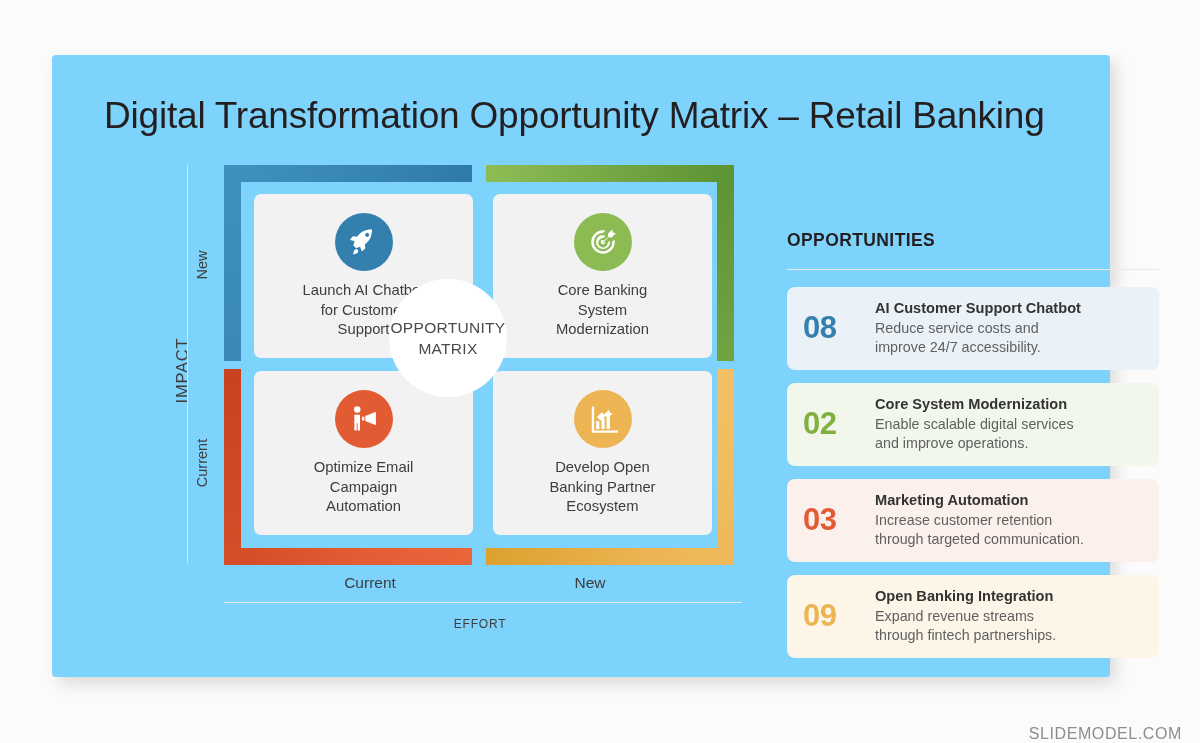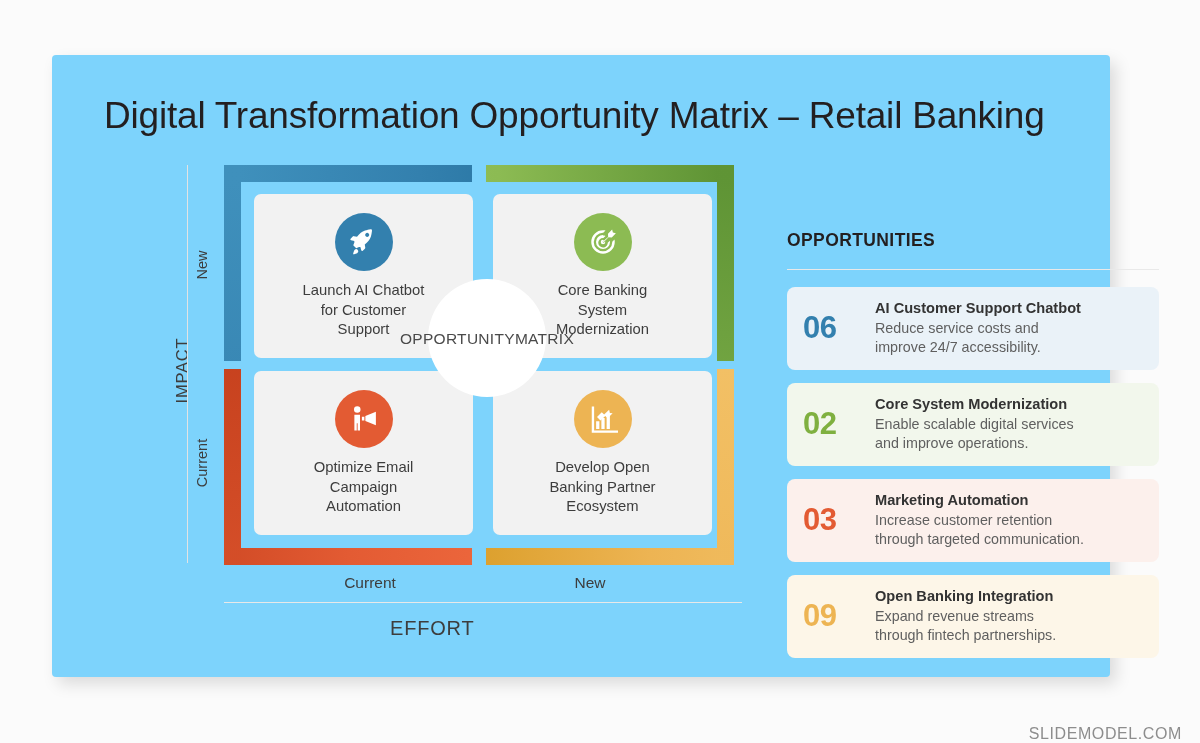--- a/index.html
+++ b/index.html
@@ -56,22 +56,22 @@
   .x-axis-line {
     position: absolute; left: 94px; top: 437px;
     width: 518px; height: 1px; background: #e8e8e8;
   }
   .x-tick { position: absolute; top: 409px; width: 180px; text-align: center;
             font-size: 15.5px; color: #3d3d3d; }
   .x-tick.current { left: 150px; }
   .x-tick.new     { left: 370px; }
   .x-axis-title {
     position: absolute; left: 260px; top: 452px;
-    width: 180px; text-align: left;
-    font-size: 20px; color: #3d3d3d; letter-spacing: .8px;
+    width: 180px; text-align: center;
+    font-size: 12px; color: #3d3d3d; letter-spacing: .8px;
   }
 
   .quad-area { position: absolute; left: 94px; top: 0px; width: 518px; height: 400px; }
 
   
   .bracket { position: absolute; width: 248px; height: 196px; overflow: hidden; }
   .bracket::before {
     content: ""; position: absolute;
     width: 286px; height: 232px;
     border-radius: 28px;
@@ -121,24 +121,23 @@
 
   .card-label {
     font-size: 14.8px; line-height: 19.5px; color: #3d3d3d;
     text-align: center; width: 185px; white-space: pre-line;
   }
 
   .center-circle {
     position: absolute; left: 165px; top: 114px;
     width: 118px; height: 118px; border-radius: 50%;
     background: #ffffff;
-    display: flex; flex-direction: row;
+    display: flex; flex-direction: column;
     align-items: center; justify-content: center;
     z-index: 5;
-    margin-left: 39px;
   }
   .center-circle .l1, .center-circle .l2 {
     font-size: 15.5px; color: #4a4a4a; letter-spacing: .3px; line-height: 21px;
   }
 
   
   .panel { position: absolute; left: 735px; top: 175px; width: 372px; }
   .panel-title {
     font-size: 17.5px; font-weight: bold; color: #231f20;
     letter-spacing: .4px; margin-bottom: 18px;
@@ -249,21 +248,21 @@
         </div>
 
       </div>
     </div>
 
     <div class="panel">
       <div class="panel-title">OPPORTUNITIES</div>
       <div class="panel-rule"></div>
 
       <div class="opp-row" style="background:#eaf2f8">
-        <div class="opp-num" style="color:#3380ae">06</div>
+        <div class="opp-num" style="color:#3380ae">08</div>
         <div class="opp-txt">
           <div class="opp-head">AI Customer Support Chatbot</div>
           <div class="opp-desc">Reduce service costs and
 improve 24/7 accessibility.</div>
         </div>
       </div>
 
       <div class="opp-row" style="background:#f2f7ec">
         <div class="opp-num" style="color:#7fb040">02</div>
         <div class="opp-txt">

